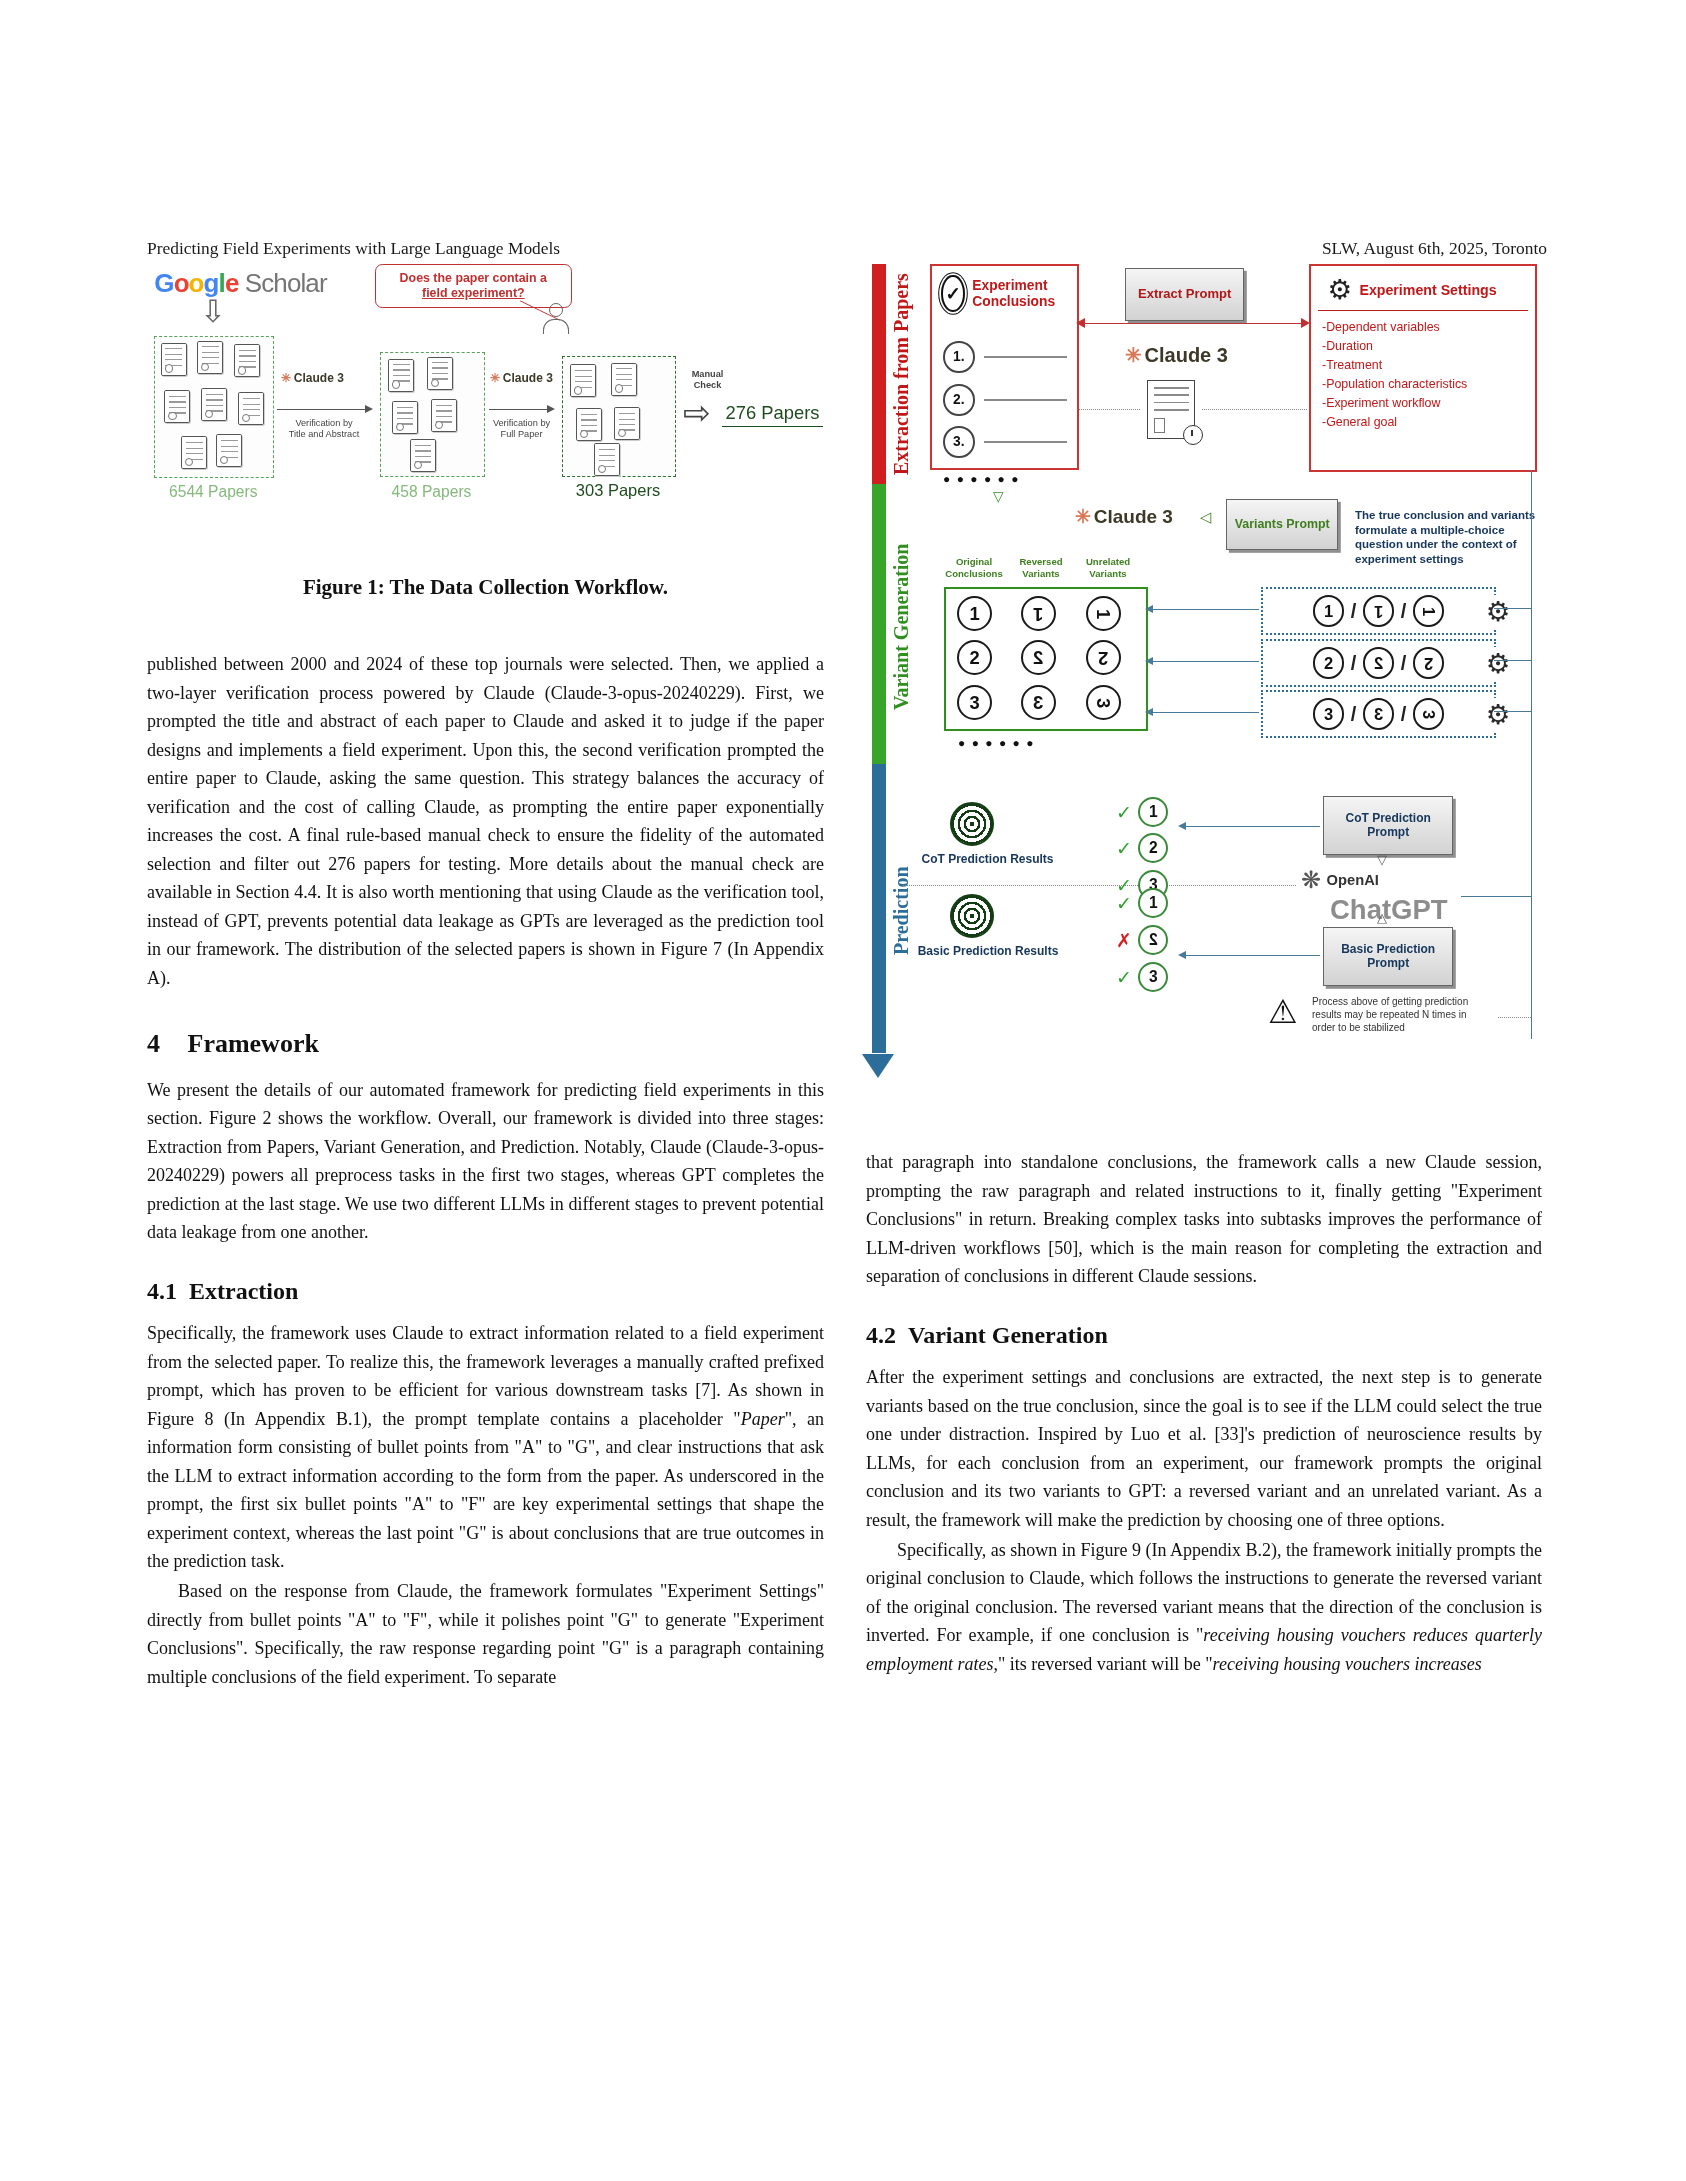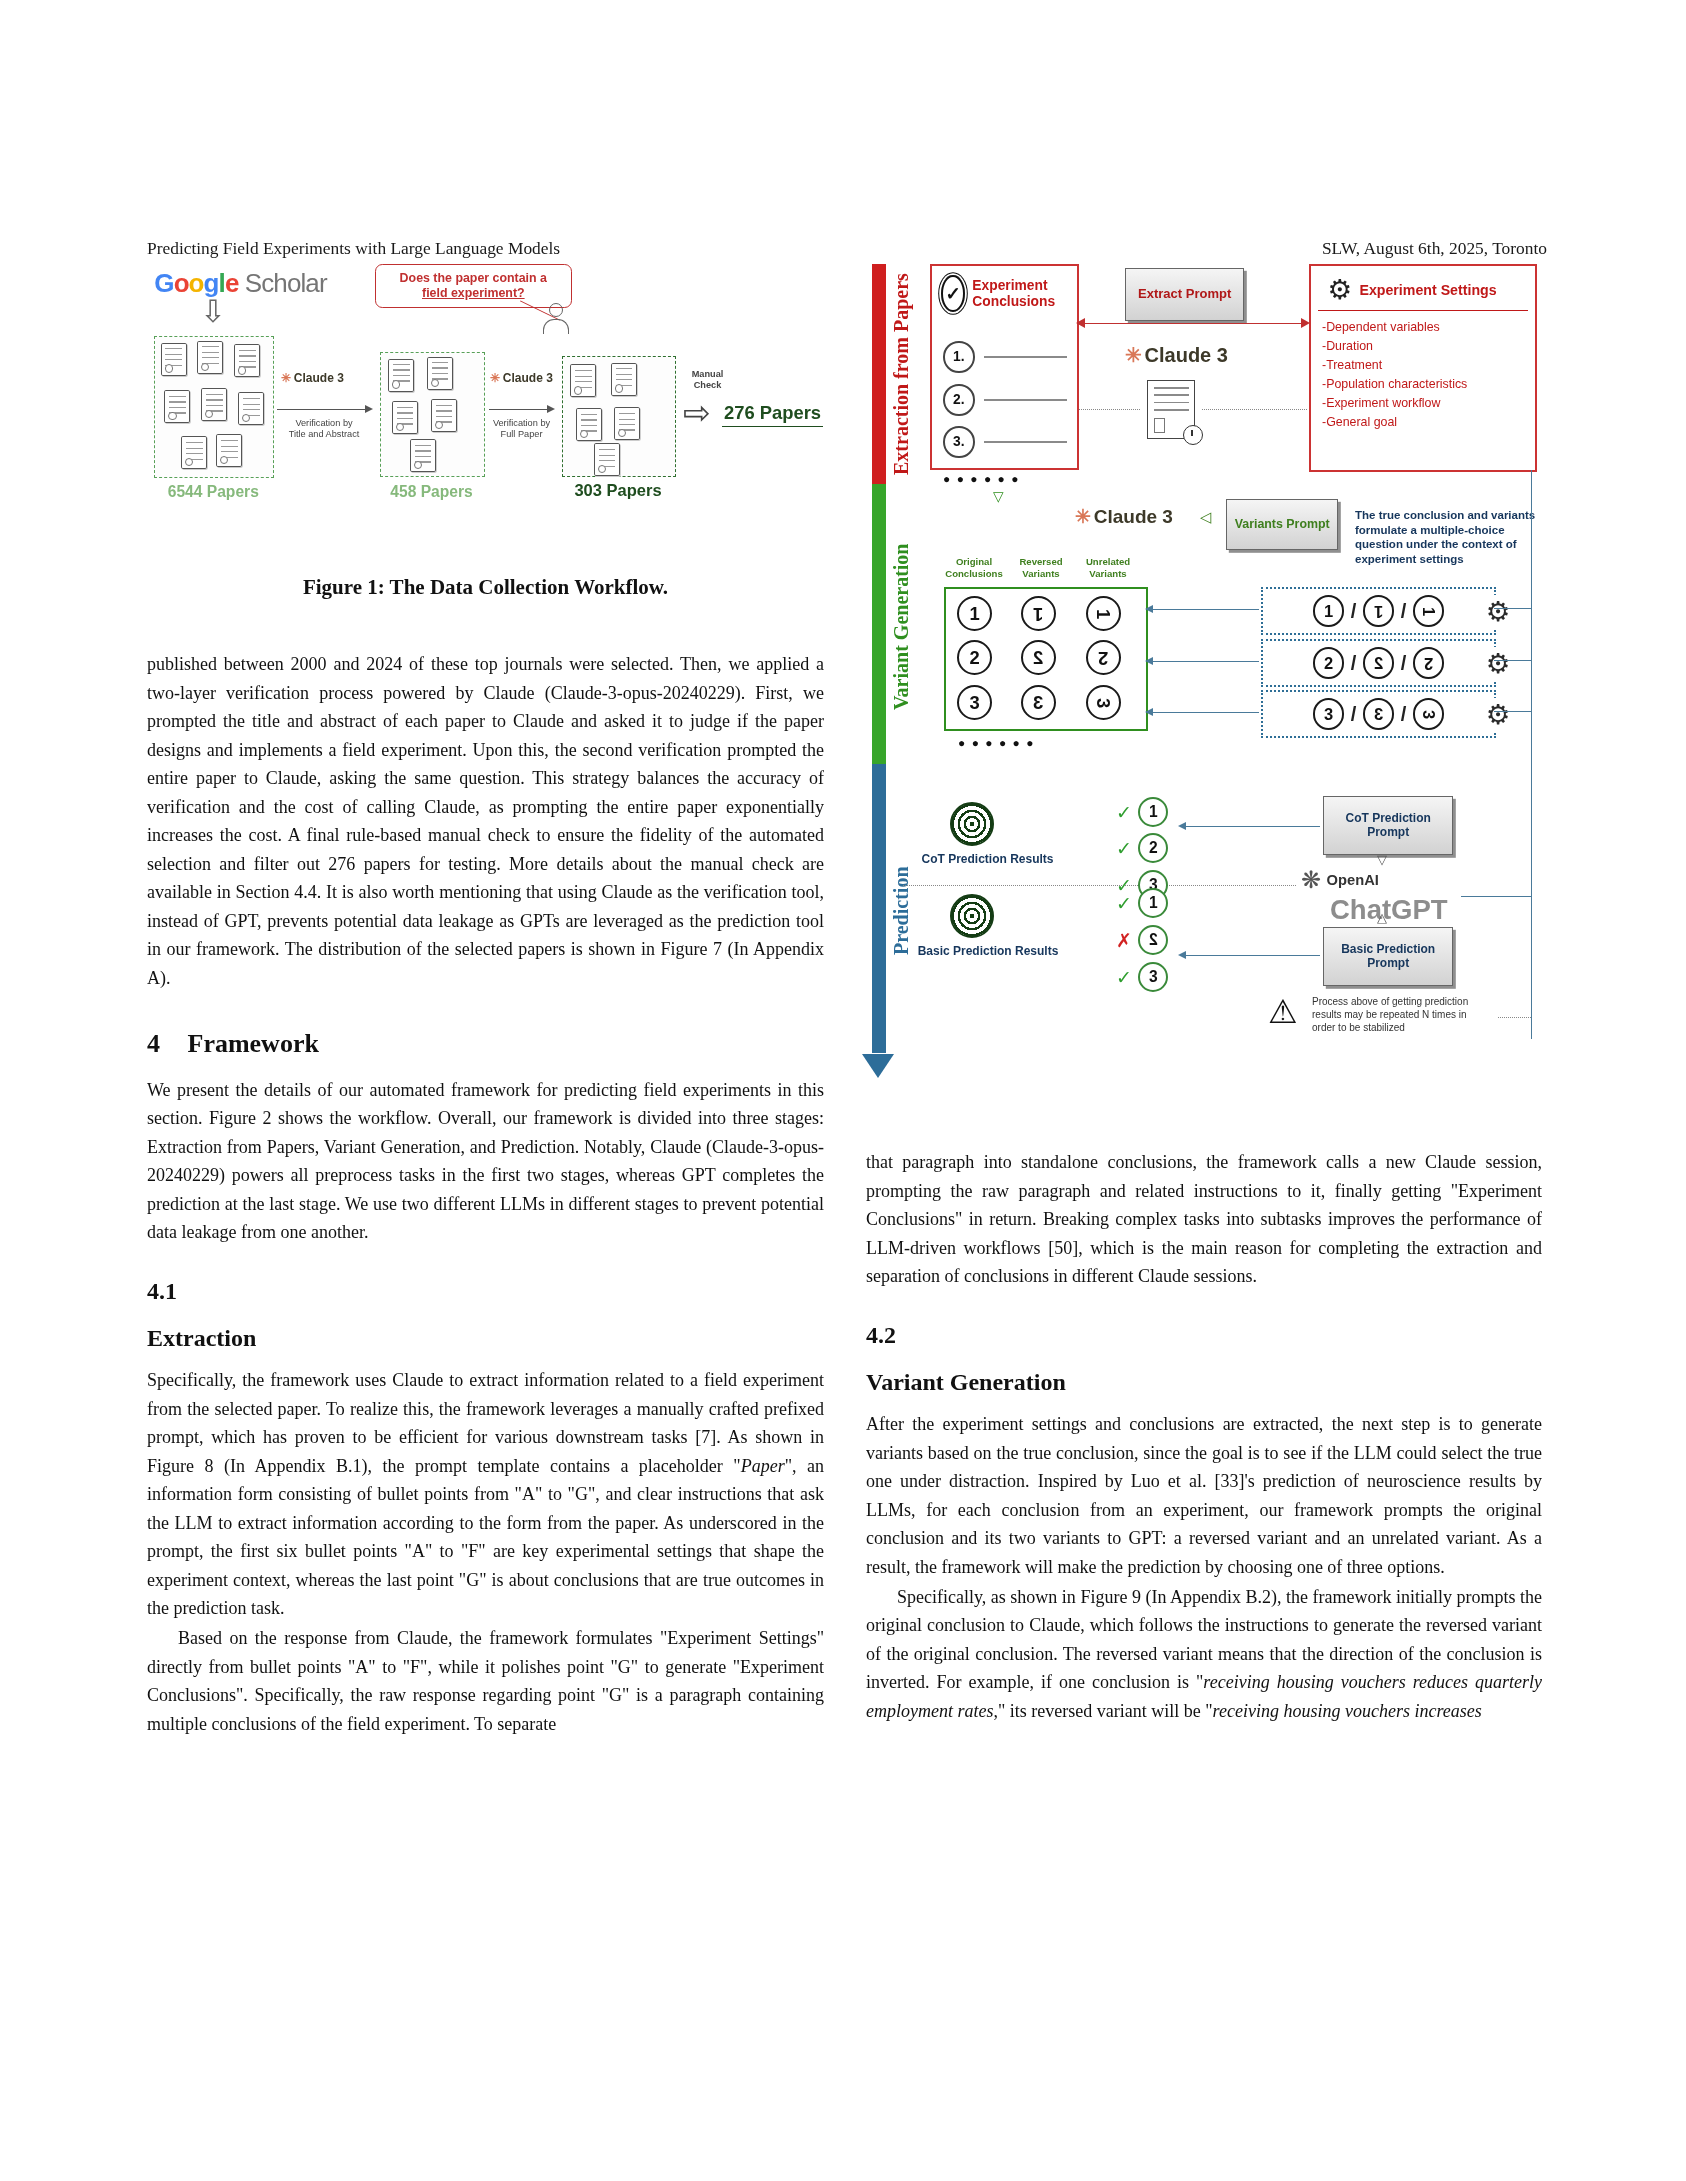--- a/index.html
+++ b/index.html
@@ -11,39 +11,39 @@
   .runhead { position:absolute; top:202px; left:147px; width:1400px;
     display:flex; justify-content:space-between; font-size:17.4px; color:#1a1a1a;margin-top:36px; }
   .col { position:absolute; top:264px; width:677px; }
   .col.left { left:147px; }
   .col.right { left:866px; width:676px; }
 
   .body-text { font-size:18px; line-height:28.5px; text-align:justify; margin:0 0 1.8px 0; }
   p.indent { text-indent:31px; }
   .mt-lg { margin-top:50px; }
   h2.sec { font-size:26px; font-weight:bold; margin:37px 0 16.5px 0; display:flex; gap:27.5px; }
-  h3.subsec { font-size:24px; font-weight:bold; margin:31px 0 14.7px 0; display:flex; gap:20px;flex-direction:column; }
+  h3.subsec { font-size:24px; font-weight:bold; margin:31px 0 14.7px 0; display:flex; gap:12px; }
   .figcaption { text-align:center; font-weight:bold; font-size:21px; margin:24px 0 5.5px 0; }
 
   .fig { position:relative; font-family:"Liberation Sans", sans-serif; }
   .abs { position:absolute; }
 
   
   .bubble { border:1.8px solid #c03030; border-radius:7.3px; background:#fff; color:#c03030;
     font-size:12.4px; line-height:15.6px; text-align:center; padding:5.5px 7.3px; font-weight:bold; }
   .bubble .u { text-decoration:underline; }
   .stack { border:1.8px dashed #58a058; background:#fdfdfd; }
   .stack.dark { border-color:#2f6f2f; }
   .doc { position:absolute; width:24px; height:31px; background:#fff; border:1.4px solid #555;
     border-radius:1.8px; box-shadow:0.9px 0.9px 0 #ccc; }
   .doc::before { content:""; position:absolute; left:3.7px; right:3.7px; top:4.6px; height:20px;
     background:repeating-linear-gradient(to bottom, #9a9a9a 0 1.4px, transparent 1.4px 5.5px); }
   .doc::after { content:""; position:absolute; left:2.8px; bottom:1.8px; width:6.4px; height:6.4px;
     border:1.4px solid #777; border-radius:50%; background:#fff; }
-  .count { text-align:center; font-weight:bold; }
+  .count { text-align:center; font-weight:normal; }
   .claude-sm { display:flex; align-items:center; gap:2.8px; font-weight:bold; color:#3d3929; }
   .claude-sm .star { color:#d97757; }
   .harrow { border-top:1.8px solid #555; }
   .harrow::after { content:""; position:absolute; right:-8.3px; top:-5.5px;
     border:4.6px solid transparent; border-left:8.3px solid #555; }
   .verif { font-size:9.2px; line-height:11px; color:#444; text-align:center; }
 
   
   .vlabel { writing-mode:vertical-rl; transform:rotate(180deg); display:flex; align-items:center;
     justify-content:center; font-weight:bold; font-family:"Liberation Serif", serif; font-size:20px; }

